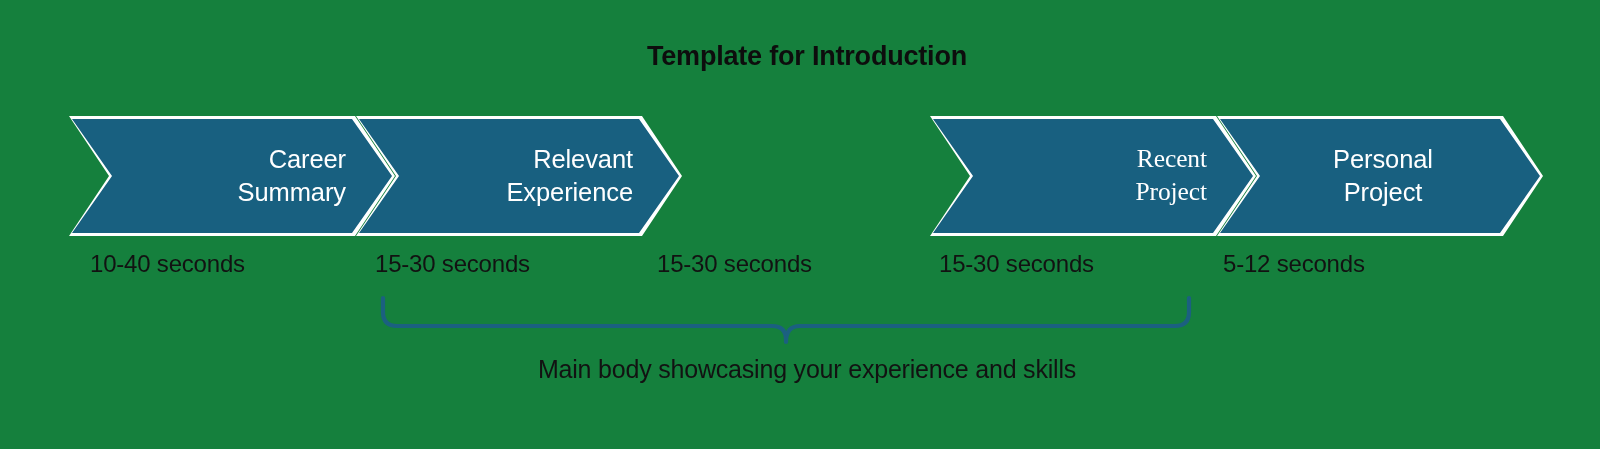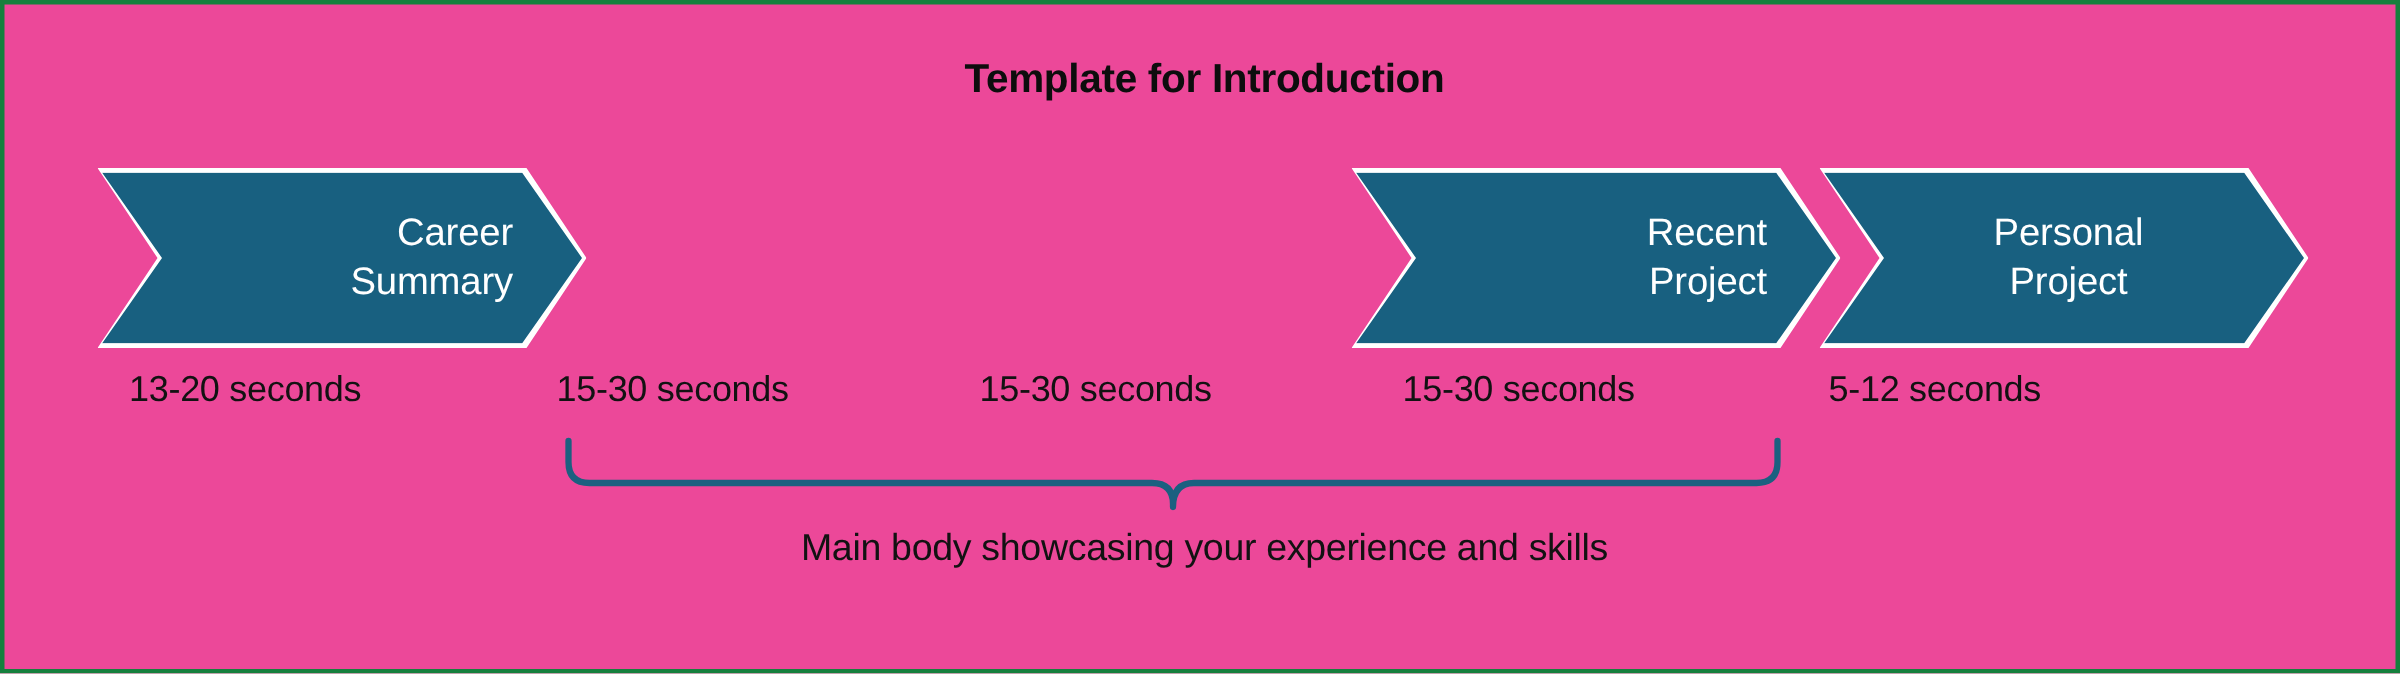--- a/index.html
+++ b/index.html
@@ -10,22 +10,22 @@
   }
   body {
     font-family: "Liberation Sans", sans-serif;
   }
 
   #infographic {
     position: relative;
     width: 1600px;
     height: 449px;
     box-sizing: border-box;
-    background: #ec4899;
-    border: 3px solid #15803d;
+    background: #15803d;
+    border: 7px solid #15803d;
     overflow: hidden;
   }
 
   
   #title {
     position: absolute;
     top: 34px;
     left: 0;
     width: 1600px;
     text-align: center;
@@ -126,39 +126,45 @@
 
   <div id="chevron-row">
 
     <div class="chevron" style="left:0px;   width:320px;">
       <div class="outline"></div>
       <div class="shape"></div>
       <div class="label">Career
 Summary</div>
     </div>
 
+    <div class="chevron" style="left:287px; width:320px;">
+      <div class="outline"></div>
+      <div class="shape"></div>
+      <div class="label">Relevant
+Experience</div>
+    </div>
 
 
-    <div class="chevron" style="left:836px; width:320px;">
+    <div class="chevron" style="left:861px; width:320px;font-family:Liberation Serif, serif;">
       <div class="outline"></div>
       <div class="shape"></div>
       <div class="label">Recent
 Project</div>
     </div>
 
     <div class="chevron center-label" style="left:1148px; width:320px;">
       <div class="outline"></div>
       <div class="shape"></div>
       <div class="label">Personal
 Project</div>
     </div>
 
   </div>
 
-  <div class="duration" style="left:83px;">13-20 seconds</div>
+  <div class="duration" style="left:83px;">10-40 seconds</div>
   <div class="duration" style="left:368px;">15-30 seconds</div>
   <div class="duration" style="left:650px;">15-30 seconds</div>
   <div class="duration" style="left:932px;">15-30 seconds</div>
   <div class="duration" style="left:1216px;">5-12 seconds</div>
 
   <svg id="brace" viewBox="0 0 870 60">
     <path d="M16,8 L16,22 Q16,36 30,36 L405,36 Q419,36 419,50 L419,52 Q419,36 433,36 L808,36 Q822,36 822,22 L822,8" fill="none" stroke="#1b6080" stroke-width="4.2" stroke-linecap="round" stroke-linejoin="round"></path>
   </svg>
 
   <div id="caption">Main body showcasing your experience and skills</div>

